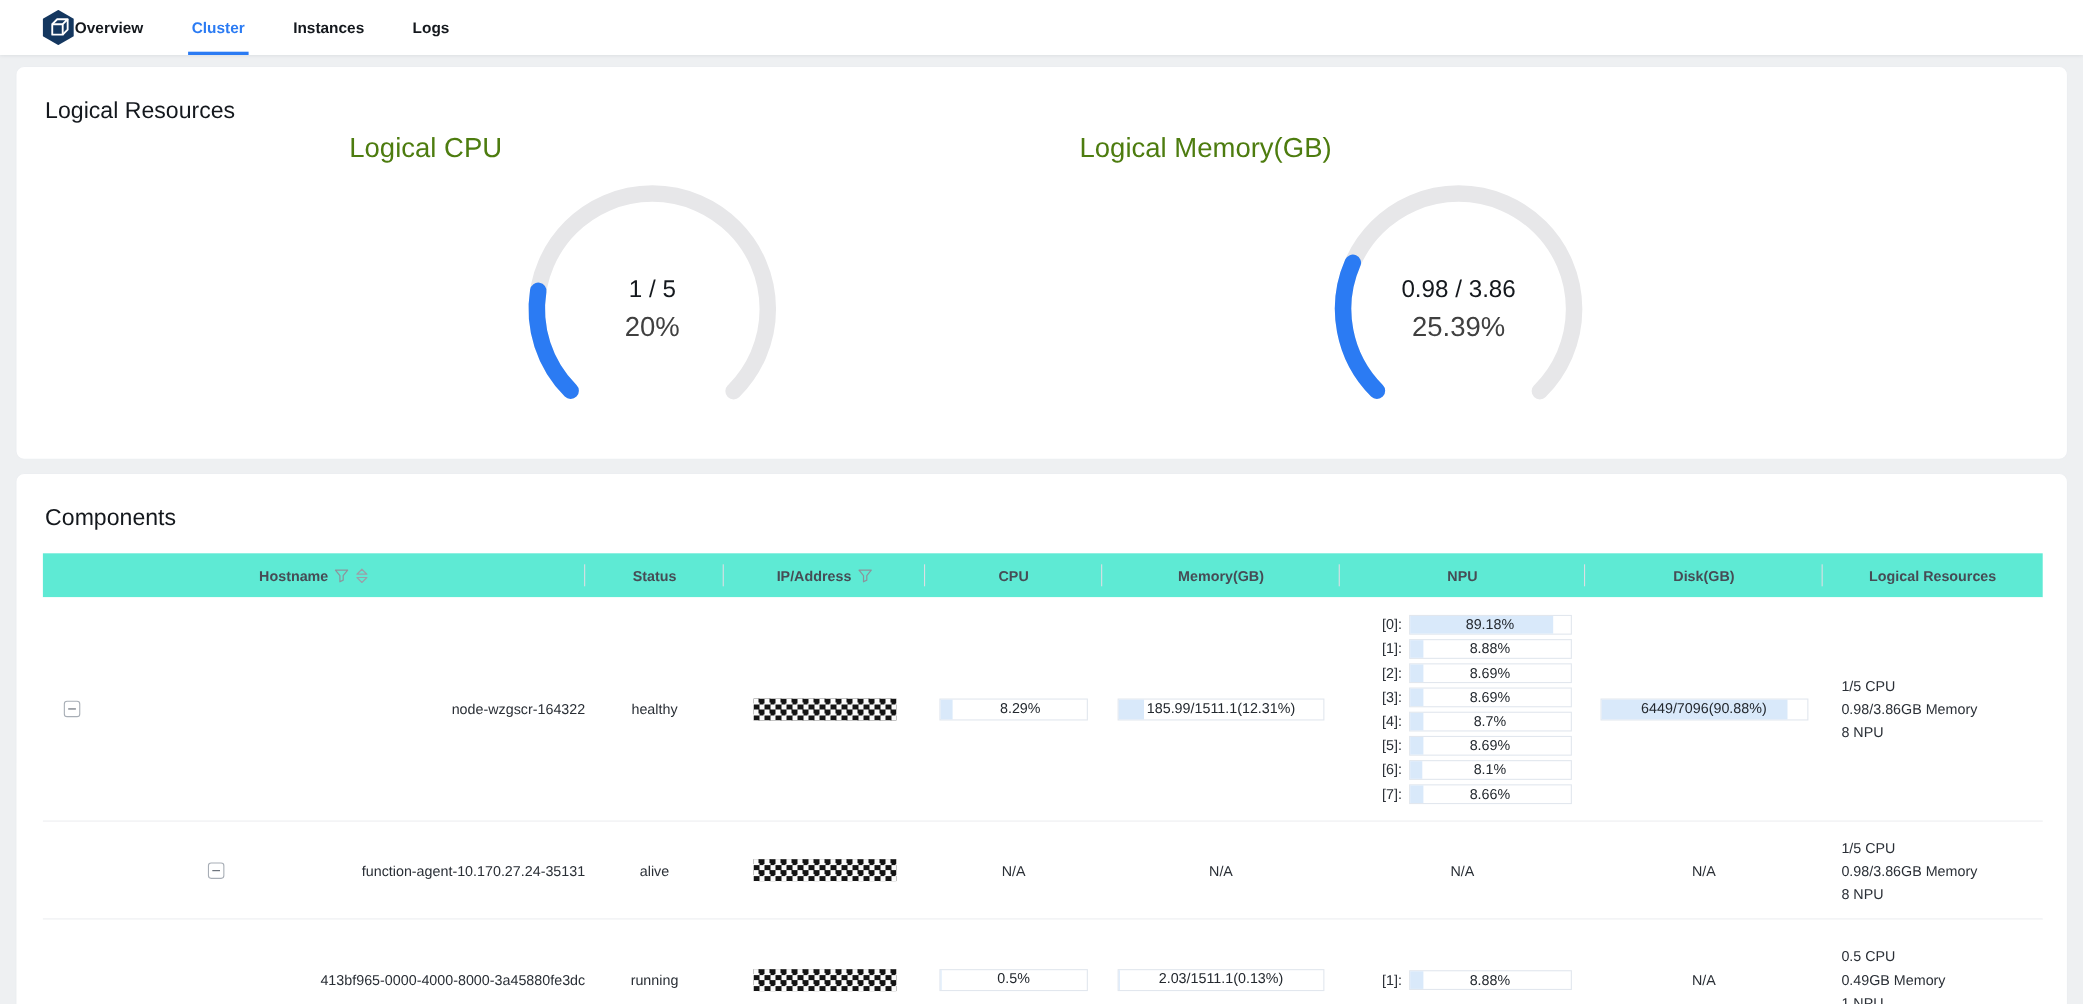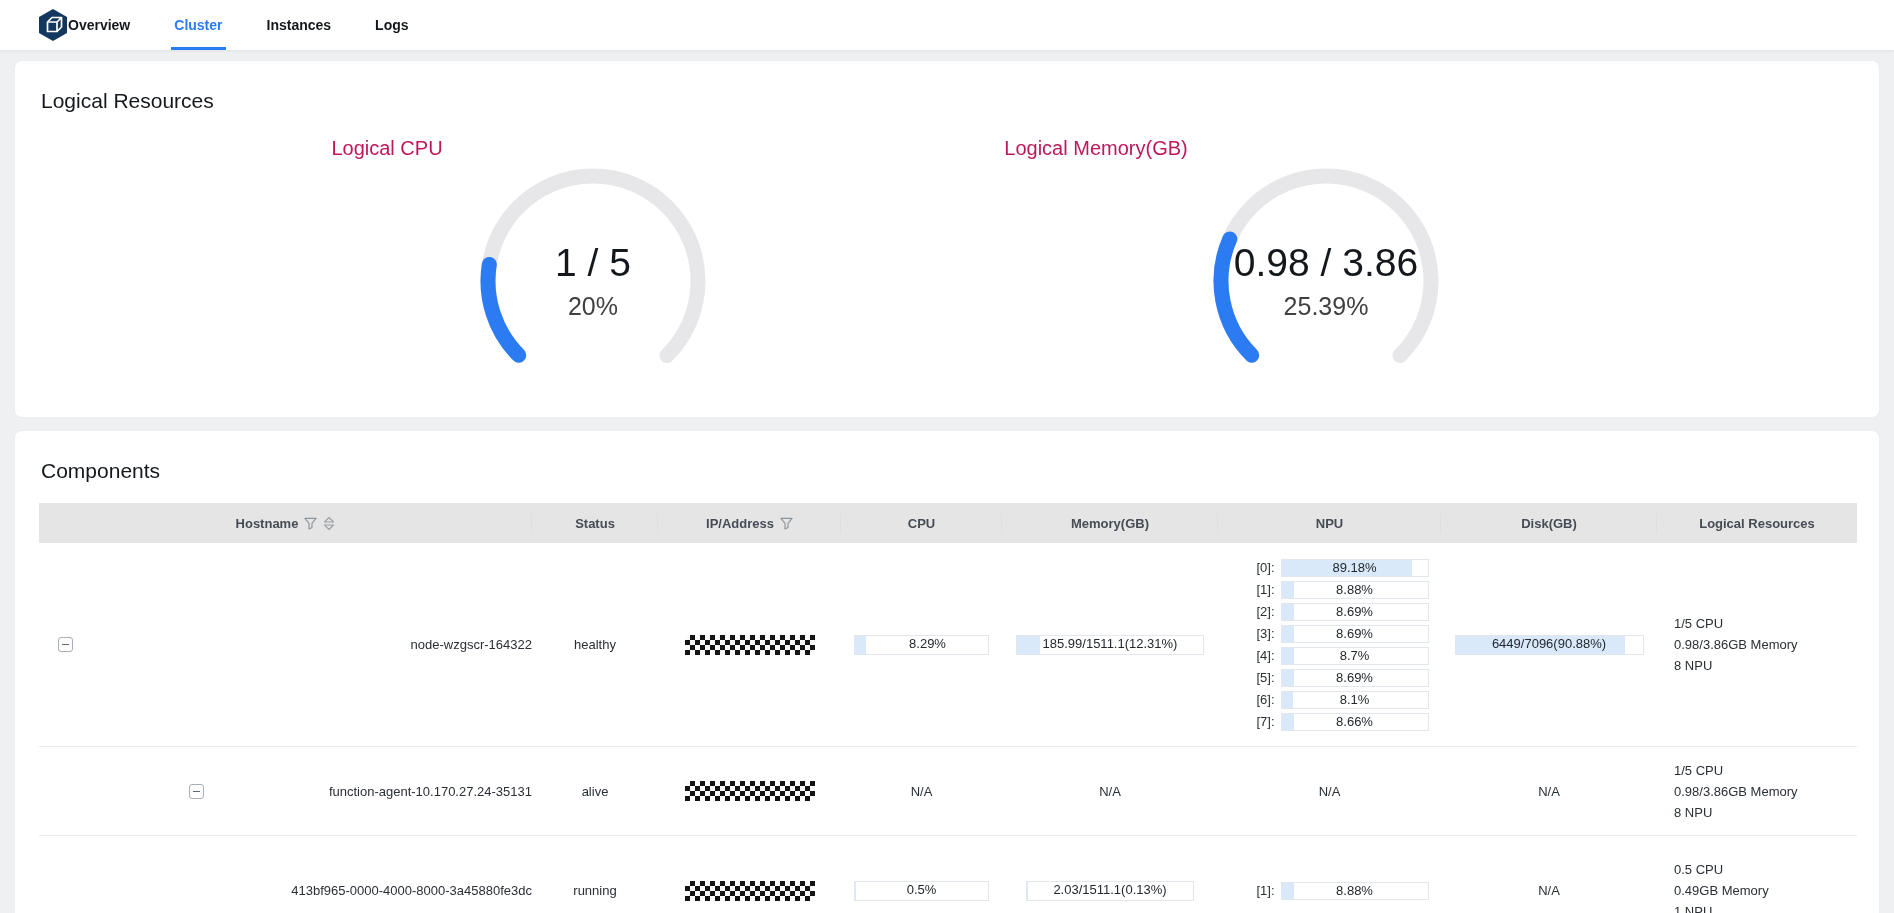--- a/index.html
+++ b/index.html
@@ -19,31 +19,31 @@
   .tab{position:relative;display:flex;align-items:center;margin-right:44px;
     font-size:14px;font-weight:700;color:#14181d;cursor:pointer;white-space:nowrap;}
   .tab.active{color:var(--accent);}
   .tab.active::after{content:"";position:absolute;left:-3px;right:-3px;bottom:0;height:3px;background:var(--accent);}
   
   .card{position:absolute;left:14px;right:14px;background:#fff;border-radius:8px;border:1px solid #eceef1;}
   #card-resources{top:60px;height:358px;}
   #card-components{top:430px;height:600px;}
   .section-title{position:absolute;left:26px;top:28px;font-size:21px;color:#14181d;}
   
-  .gauge-title{position:absolute;top:76px;transform:translateX(-50%);font-size:20px;color:#be185d;white-space:nowrap;}
+  .gauge-title{position:absolute;top:60px;transform:translateX(-50%);font-size:25px;color:#4d7c0f;white-space:nowrap;}
   #cpu-title{left:372px;} #mem-title{left:1081px;}
   .gauge{position:absolute;top:100px;width:240px;height:240px;}
   #cpu-gauge{left:458px;} #mem-gauge{left:1191px;}
   .gauge svg{position:absolute;inset:0;}
   .gauge-vals{position:absolute;inset:0;display:flex;flex-direction:column;align-items:center;justify-content:center;gap:7px;}
-  .gauge-value{font-size:39px;color:#14181d;}
+  .gauge-value{font-size:22px;color:#14181d;}
   .gauge-percent{font-size:25px;color:#404040;}
   
   .table{position:absolute;left:24px;top:72px;width:1818px;}
-  .thead{display:flex;height:40px;background:#e5e5e5;}
+  .thead{display:flex;height:40px;background:#5eead4;}
   .th{position:relative;display:flex;align-items:center;justify-content:center;gap:6px;
     font-size:13px;font-weight:700;color:#464c55;height:100%;}
   .th:not(:last-child)::after{content:"";position:absolute;right:0;top:10px;bottom:10px;width:1px;background:#dcdfe3;}
   .c0{width:493px;} .c1{width:126px;} .c2{width:183px;text-align:right;} .c3{width:161px;}
   .c4{width:216px;} .c5{width:223px;} .c6{width:216px;} .c7{width:200px;}
   .trow{display:flex;border-bottom:1px solid #e8eaed;align-items:center;background:#fff;}
   .td{display:flex;align-items:center;justify-content:center;font-size:13px;color:#2a2f36;}
   .td.host{justify-content:space-between;padding-left:19px;}
   .expander{width:15px;height:15px;border:1px solid #a8aeb6;border-radius:3px;background:#fff;
     display:flex;align-items:center;justify-content:center;margin-right:10px;flex:none;cursor:pointer;}
@@ -278,21 +278,21 @@
           <div class="td c2">
             <div class="redacted"></div>
           </div>
           <div class="td c3">
             <div class="bar" style="width: 135px;">
               <div class="fill" style="width: 0.5%;"></div>
               <div class="lbl">0.5%</div>
             </div>
           </div>
           <div class="td c4">
-            <div class="bar" style="width: 168px;">
+            <div class="bar" style="width: 188px;">
               <div class="fill" style="width: 0.13%;"></div>
               <div class="lbl">2.03/1511.1(0.13%)</div>
             </div>
           </div>
           <div class="td c5 npu-col">
             <div class="npu-line">
               <span class="npu-lbl">[1]:</span>
               <div class="bar" style="width: 148px;">
                 <div class="fill" style="width: 8.88%;"></div>
                 <div class="lbl">8.88%</div>

